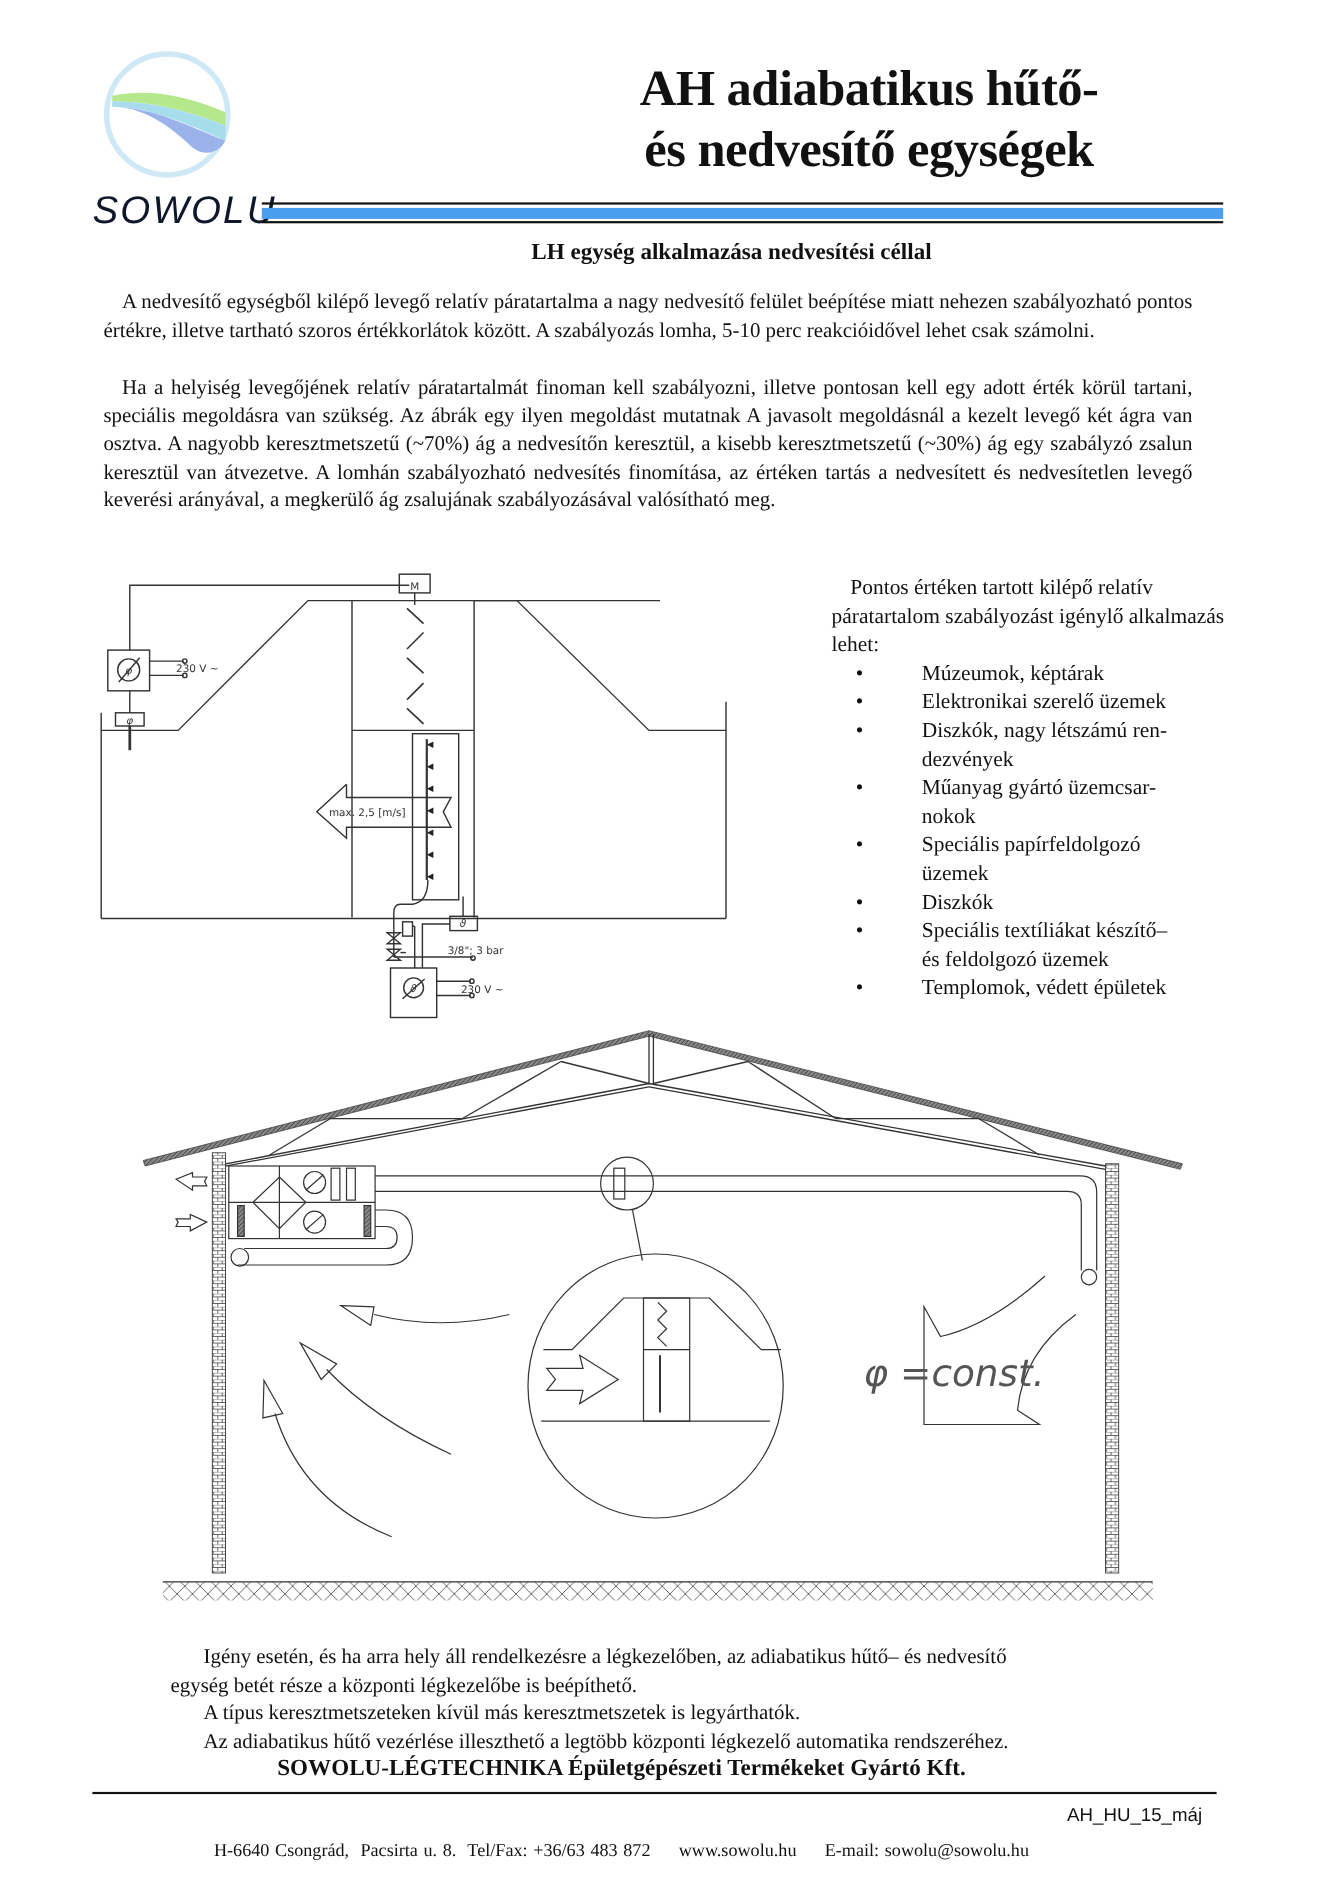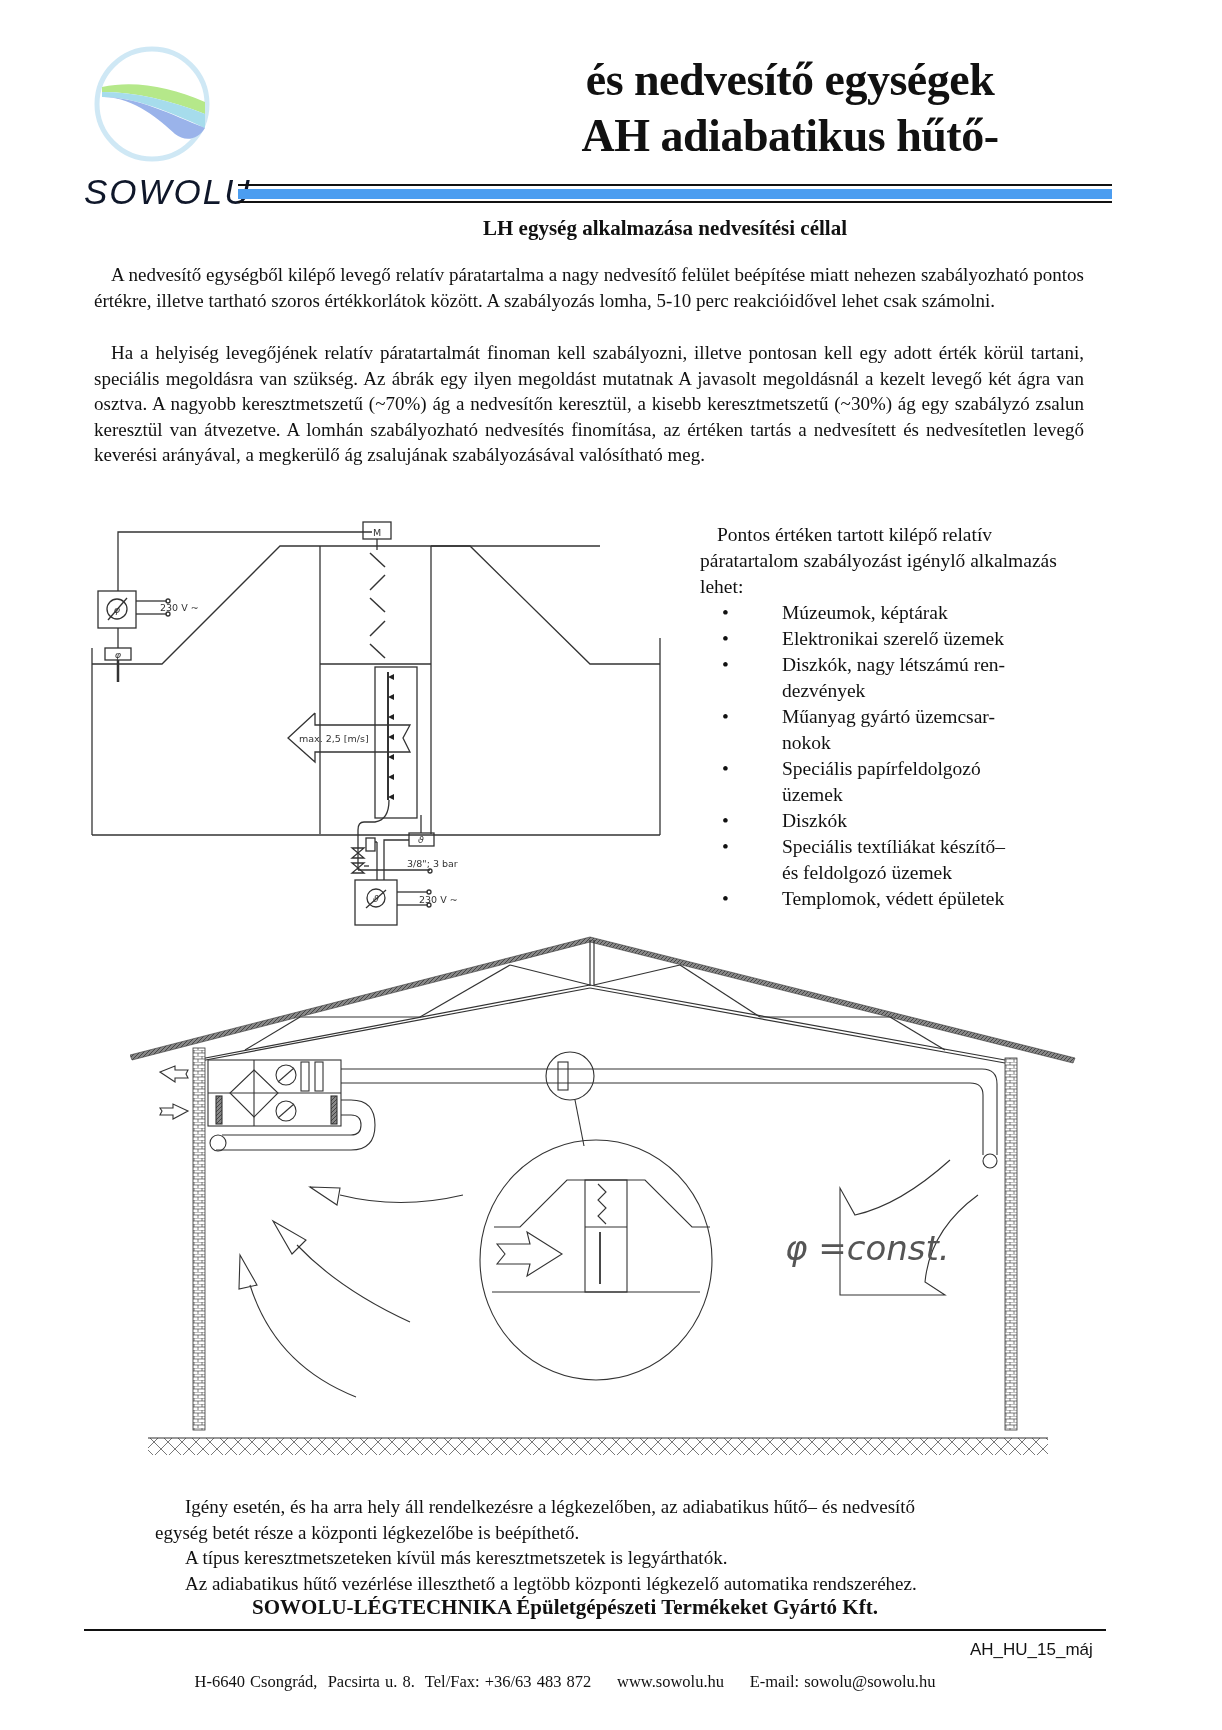--- a/index.html
+++ b/index.html
@@ -12,21 +12,21 @@
   .title { left:480px; top:52px; width:620px; text-align:center; font-size:46px; font-weight:bold;
            line-height:56px; letter-spacing:-0.5px; }
   .rule-top1 { left:238px; top:184px; width:874px; height:2px; background:#111; }
   .rule-blue { left:238px; top:189px; width:874px; height:10px; background:#4b9df0; }
   .rule-top2 { left:238px; top:201px; width:874px; height:2px; background:#111; }
   .subtitle { left:0; top:216px; width:1222px; text-align:center; font-size:21px; font-weight:bold; padding-left:108px; box-sizing:border-box; }
   .para { left:94px; width:990px; font-size:19px; line-height:25.5px; text-align:justify; }
   .para p { margin:0; text-indent:17px; }
   .para1 { top:262px; }
   .para2 { top:340px; }
-  .apps { left:700px; top:522px; width:370px; font-size:19.5px; line-height:26px; }
+  .apps { left:756px; top:522px; width:370px; font-size:19.5px; line-height:26px; }
   .apps .intro { text-indent:17px; margin:0; }
   .apps ul { list-style:none; margin:0; padding:0; }
   .apps li { position:relative; padding-left:82px; }
   .apps li .bullet { position:absolute; left:22px; top:0; }
   .closing { left:160px; top:1494px; width:900px; font-size:19px; line-height:25.5px; }
   .closing p { margin:0; }
   .closing .ind { padding-left:25px; }
   .closing .first { padding-left:25px; margin-left:0; }
   .closing .cont { margin-left:-5px; }
   .footer-rule { left:84px; top:1629px; width:1022px; height:2px; background:#111; }
@@ -40,22 +40,22 @@
 
 <svg class="abs logo" viewBox="0 0 140 160" width="140" height="160">
   <circle cx="62" cy="62" r="55" fill="none" stroke="#cfe8f5" stroke-width="5"></circle>
   <path d="M12 45 C 45 38, 80 45, 115 60 L 115 72 C 80 58, 45 50, 12 50 Z" fill="#b5e88a"></path>
   <path d="M12 50 C 45 50, 80 58, 115 72 L 115 86 C 80 70, 45 55, 12 55 Z" fill="#a6dcec"></path>
   <path d="M14 55 C 45 56, 70 78, 85 92 C 95 100, 108 98, 115 86 C 80 72, 50 56, 14 55 Z" fill="#9ab3ea"></path>
 </svg>
 <div class="abs logo-text">SOWOLU</div>
 
 <div class="abs title">
+  <div>AH adiabatikus hűtő-</div>
   <div>és nedvesítő egységek</div>
-  <div>AH adiabatikus hűtő-</div>
 </div>
 <div class="abs rule-top1"></div>
 <div class="abs rule-blue"></div>
 <div class="abs rule-top2"></div>
 
 <div class="abs subtitle">LH egység alkalmazása nedvesítési céllal</div>
 
 <div class="abs para para1">
   <p>A nedvesítő egységből kilépő levegő relatív páratartalma a nagy nedvesítő felület beépítése miatt nehezen szabályozható pontos értékre, illetve tartható szoros értékkorlátok között. A szabályozás lomha, 5-10 perc reakcióidővel lehet csak számolni.</p>
 </div>

